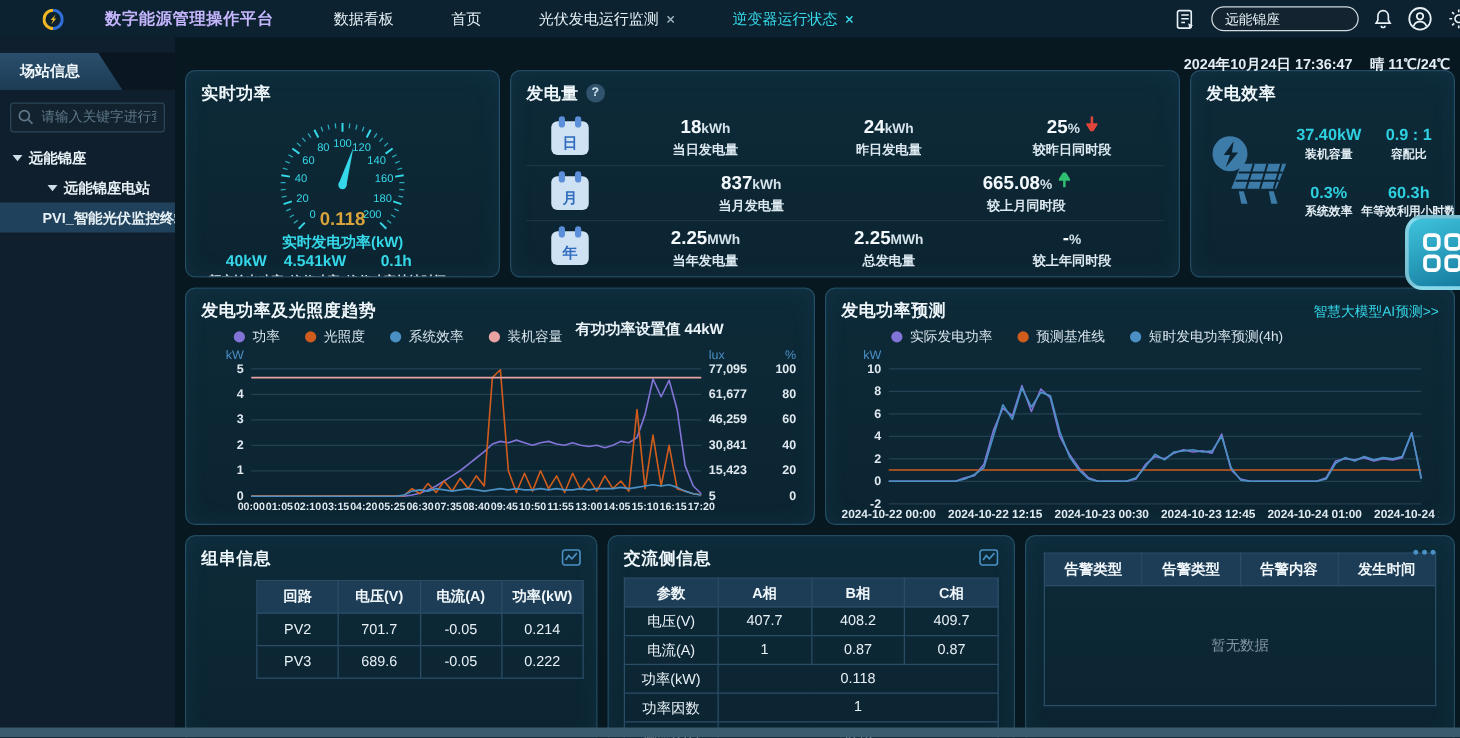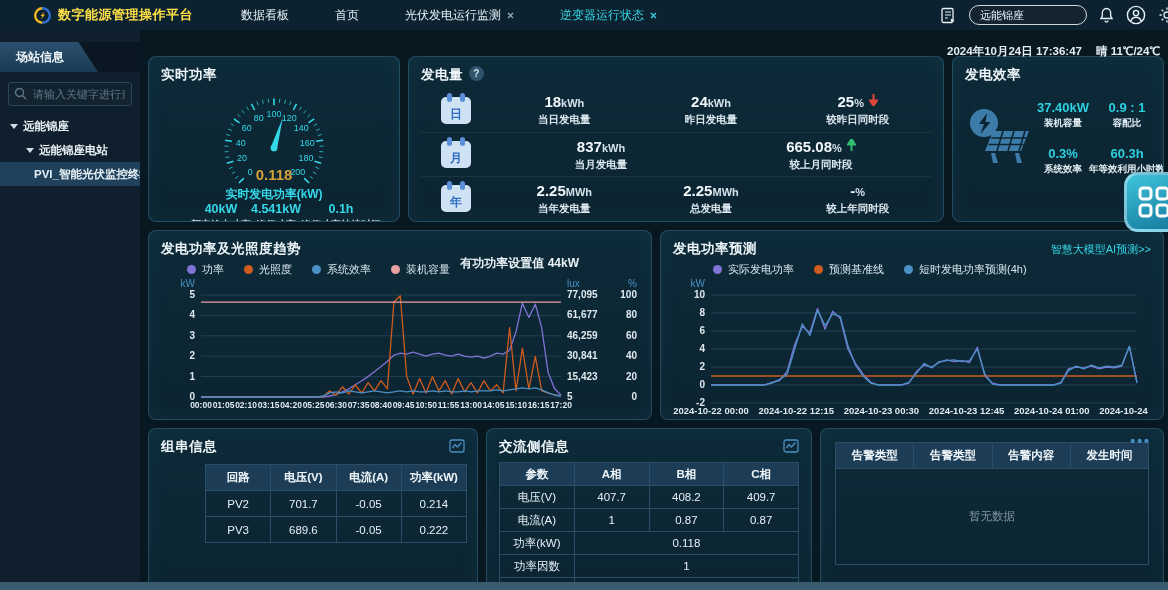--- a/index.html
+++ b/index.html
@@ -1,21 +1,21 @@
 <!DOCTYPE html>
 <html><head>
 <meta charset="utf-8">
 <style>
   * { margin:0; padding:0; box-sizing:border-box; }
   html,body { width:1168px; height:590px; overflow:hidden; background:#071821; font-family:"Liberation Sans",sans-serif; position:relative; }
 
   
   .topnav { position:absolute; left:0; top:0; width:1168px; height:30px; background:#0d2230; display:flex; align-items:center; z-index:30; }
   .brand { display:flex; align-items:center; gap:7px; padding-left:34px; }
-  .brand-title { color:#fde047; font-size:13px; font-weight:bold; letter-spacing:.5px; }
+  .brand-title { color:#c4b5fd; font-size:13px; font-weight:bold; letter-spacing:.5px;margin-left:26px; }
   .nav-menu { display:flex; align-items:center; margin-left:48px; gap:46px; }
   .nav-item { color:#e7f1f6; font-size:12px; cursor:pointer; white-space:nowrap; }
   .nav-tab { display:flex; align-items:center; gap:6px; }
   .nav-tab.active .nav-tab-label { color:#35d8e8; }
   .nav-right { margin-left:auto; display:flex; align-items:center; gap:12px; padding-right:2px; }
   .search-pill { width:118px; height:20px; border:1px solid #cfd9de; border-radius:10px; background:#132430; color:#e9f2f7; font-size:11px; padding:0 10px; outline:none; }
   .icon-btn { display:flex; align-items:center; cursor:pointer; }
 
   
   .statusbar { position:absolute; left:148px; right:0; top:42px; height:18px; display:flex; justify-content:flex-end; align-items:center; gap:14px; padding-right:8px; color:#e3edf3; font-size:11.5px; font-weight:bold; z-index:5; }
@@ -45,21 +45,21 @@
   .p-energy { flex:1; }
   .p-efficiency { width:212px; }
   .p-trend { width:504px; }
   .p-forecast { flex:1; }
   .p-string { width:330px; }
   .p-ac { width:326px; }
   .p-alarm { flex:1; }
 
   
   .gauge-wrap { display:flex; justify-content:center; }
-  .rt-stats { display:flex; justify-content:flex-end; padding:0 6px; margin-top:-2px; }
+  .rt-stats { display:flex; justify-content:flex-start; padding:0 6px; margin-top:-2px; }
   .rt-stat { text-align:center; }
   .rt-stat .v { color:#35d8e8; font-size:12.5px; font-weight:bold; }
   .rt-stat .l { color:#dfeaf1; font-size:10px; font-weight:bold; margin-top:2px; }
 
   
   .help-badge { display:inline-flex; width:15px; height:15px; border-radius:50%; background:#31536e; color:#cfe4f0; font-size:10px; font-weight:bold; align-items:center; justify-content:center; margin-left:6px; vertical-align:2px; cursor:pointer; }
   .energy-rows { margin-top:4px; }
   .energy-row { display:flex; align-items:center; height:44px; }
   .energy-row + .energy-row { border-top:1px solid rgba(255,255,255,.07); }
   .cal-icon { width:70px; display:flex; justify-content:center; flex:none; }
@@ -190,21 +190,21 @@
         <circle cx="5.5" cy="5.5" r="4" fill="none" stroke="#5e7889" stroke-width="1.4"></circle>
         <path d="M8.7 8.7 L12 12" stroke="#5e7889" stroke-width="1.4"></path>
       </svg>
     <input placeholder="请输入关键字进行查询" style="">
   </div>
   <div class="tree" id="tree">
       <div class="tree-row" style="padding-left: 10px;">
         <span class="caret"></span>
         <span>远能锦座</span>
       </div>
-      <div class="tree-row" style="padding-left: 26px;">
+      <div class="tree-row" style="padding-left: 38px;">
         <span class="caret"></span>
         <span>远能锦座电站</span>
       </div>
       <div class="tree-row selected" style="padding-left: 34px;">
         <span>PVI_智能光伏监控终端</span>
       </div>
     </div>
 </div>
 
 <div class="main">

